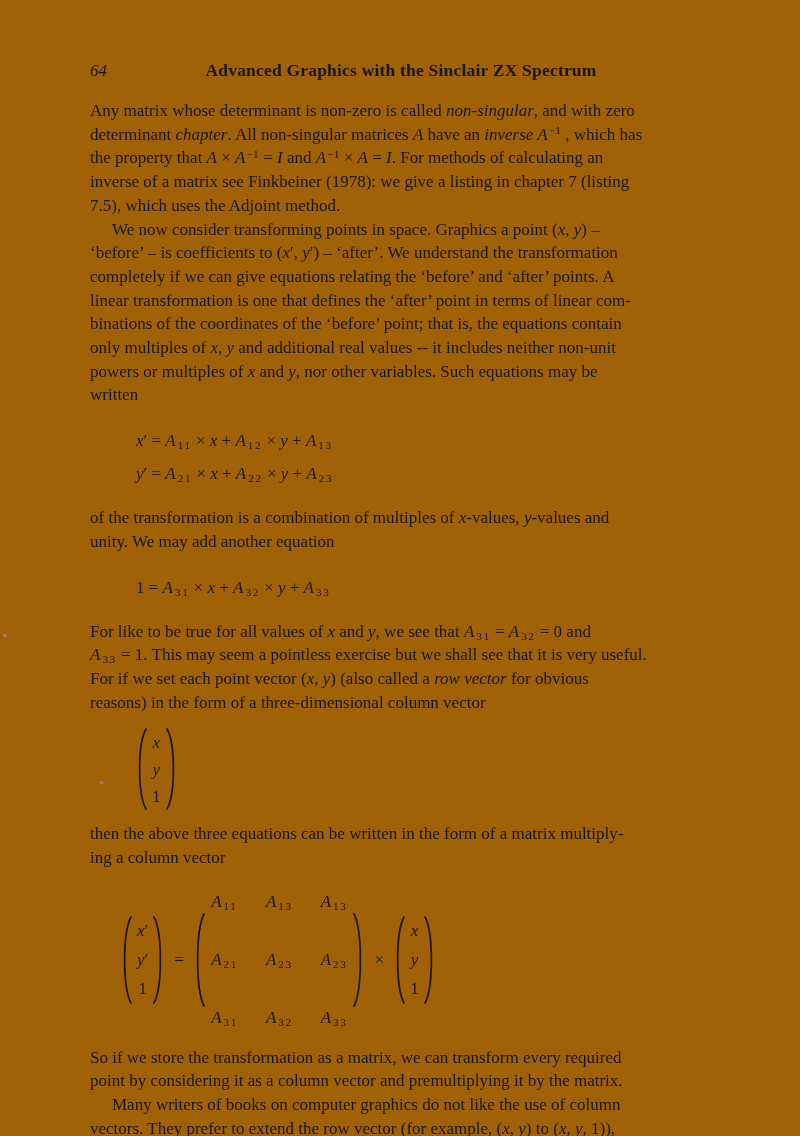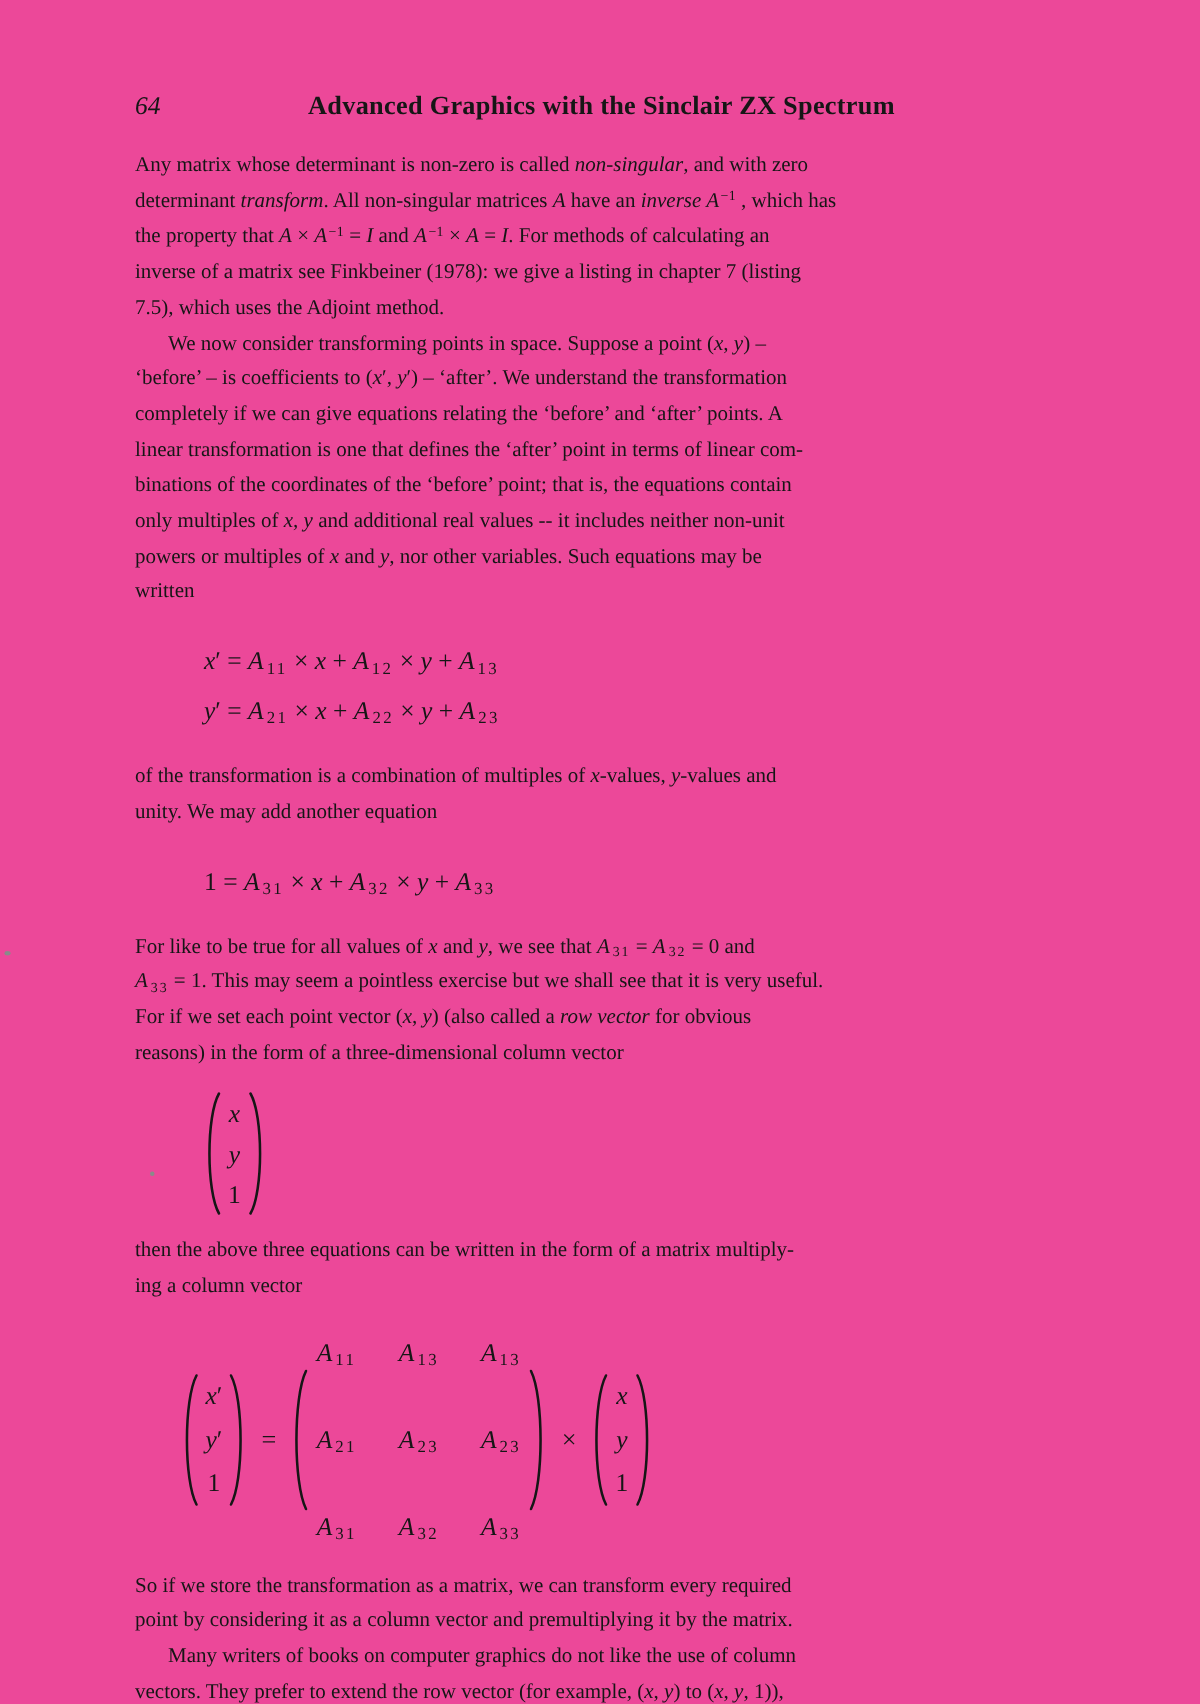--- a/index.html
+++ b/index.html
@@ -1,23 +1,23 @@
 <!DOCTYPE html>
 <html><head>
 <meta charset="utf-8">
 <style>
   html,body{margin:0;padding:0;background:#ffffff;}
-  .page{position:relative;width:800px;height:1136px;background:#ec4899;overflow:hidden;
+  .page{position:relative;width:800px;height:1136px;background:#a16207;overflow:hidden;
         font-family:"Liberation Serif","DejaVu Serif",serif;color:#161616;}
   .header{position:absolute;left:90px;top:60px;width:622px;text-align:center;}
   .pagenum{position:absolute;left:0;top:1px;font-style:italic;font-size:17px;}
   .runtitle{font-weight:bold;font-size:17.5px;letter-spacing:0.2px;}
   .content{position:absolute;left:90px;top:99px;width:622px;}
   .para{margin:0;}
-  .tline{line-height:23.7px;font-size:14px;white-space:nowrap;}
+  .tline{line-height:23.7px;font-size:17px;white-space:nowrap;}
   .ind{text-indent:22px;}
   .it{font-style:italic;}
   sub{font-size:66%;vertical-align:-0.28em;letter-spacing:0.14em;margin-left:2px;line-height:0;}
   sup{font-size:66%;vertical-align:0.5em;letter-spacing:0.02em;margin-left:1px;line-height:0;}
   .eqblock{margin:17px 0 16px 46px;}
   .eqline{line-height:33px;font-size:17px;white-space:nowrap;}
   .dispblock{display:flex;align-items:center;margin:13px 0 11px 45px;}
   .dispblock.mtx{margin:17px 0 13px 30px;}
   .vec{display:inline-flex;align-items:center;}
   .vcol{display:flex;flex-direction:column;justify-content:center;padding:0 4px;}
@@ -34,27 +34,27 @@
 <body>
 
 <div class="page">
   <div class="header">
     <span class="pagenum">64</span>
     <span class="runtitle">Advanced Graphics with the Sinclair ZX Spectrum</span>
   </div>
   <div class="content">
       <div class="para">
         <div class="tline"><span>Any matrix whose determinant is non-zero is called </span><span class="it">non-singular</span><span>, and with zero</span></div>
-        <div class="tline"><span>determinant </span><span class="it">transform</span><span>. All non-singular matrices </span><span class="it">A</span><span> have an </span><span class="it">inverse A</span><sup>−1</sup><span> , which has</span></div>
+        <div class="tline"><span>determinant </span><span class="it">chapter</span><span>. All non-singular matrices </span><span class="it">A</span><span> have an </span><span class="it">inverse A</span><sup>−1</sup><span> , which has</span></div>
         <div class="tline"><span>the property that </span><span class="it">A</span><span> × </span><span class="it">A</span><sup>−1</sup><span> = </span><span class="it">I</span><span> and </span><span class="it">A</span><sup>−1</sup><span> × </span><span class="it">A</span><span> = </span><span class="it">I</span><span>. For methods of calculating an</span></div>
         <div class="tline"><span>inverse of a matrix see Finkbeiner (1978): we give a listing in chapter 7 (listing</span></div>
         <div class="tline"><span>7.5), which uses the Adjoint method.</span></div>
       </div>
       <div class="para">
-        <div class="tline ind"><span>We now consider transforming points in space. Suppose a point (</span><span class="it">x</span><span>, </span><span class="it">y</span><span>) –</span></div>
+        <div class="tline ind"><span>We now consider transforming points in space. Graphics a point (</span><span class="it">x</span><span>, </span><span class="it">y</span><span>) –</span></div>
         <div class="tline"><span>‘before’ – is coefficients to (</span><span class="it">x</span><span>′, </span><span class="it">y</span><span>′) – ‘after’. We understand the transformation</span></div>
         <div class="tline"><span>completely if we can give equations relating the ‘before’ and ‘after’ points. A</span></div>
         <div class="tline"><span>linear transformation is one that defines the ‘after’ point in terms of linear com-</span></div>
         <div class="tline"><span>binations of the coordinates of the ‘before’ point; that is, the equations contain</span></div>
         <div class="tline"><span>only multiples of </span><span class="it">x</span><span>, </span><span class="it">y</span><span> and additional real values -- it includes neither non-unit</span></div>
         <div class="tline"><span>powers or multiples of </span><span class="it">x</span><span> and </span><span class="it">y</span><span>, nor other variables. Such equations may be</span></div>
         <div class="tline"><span>written</span></div>
       </div>
       <div class="eqblock">
         <div class="eqline"><span class="it">x</span><span>′ = </span><span class="it">A</span><sub>11</sub><span> × </span><span class="it">x</span><span> + </span><span class="it">A</span><sub>12</sub><span> × </span><span class="it">y</span><span> + </span><span class="it">A</span><sub>13</sub></div>

